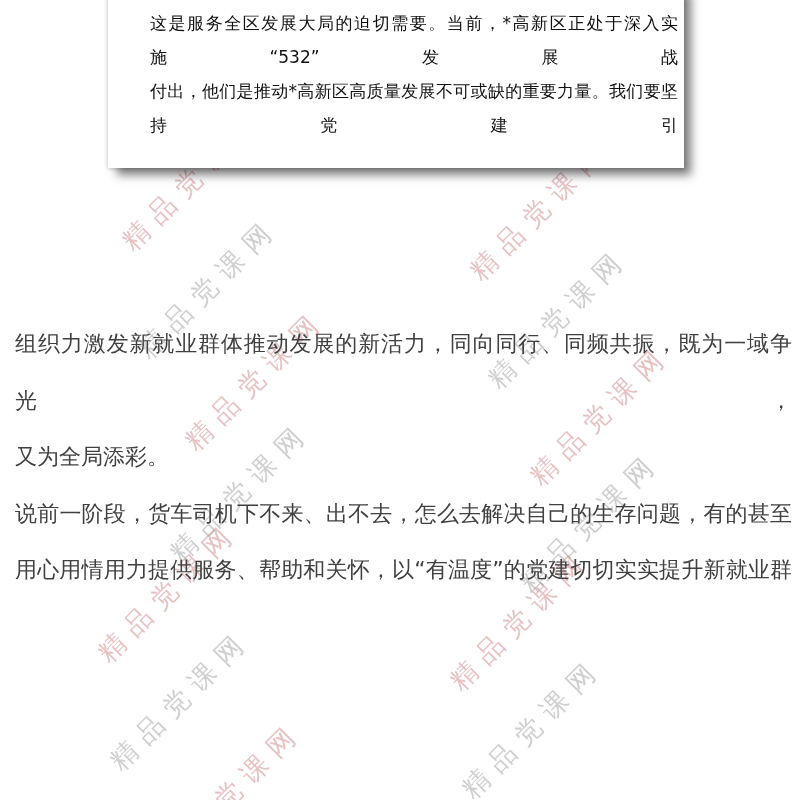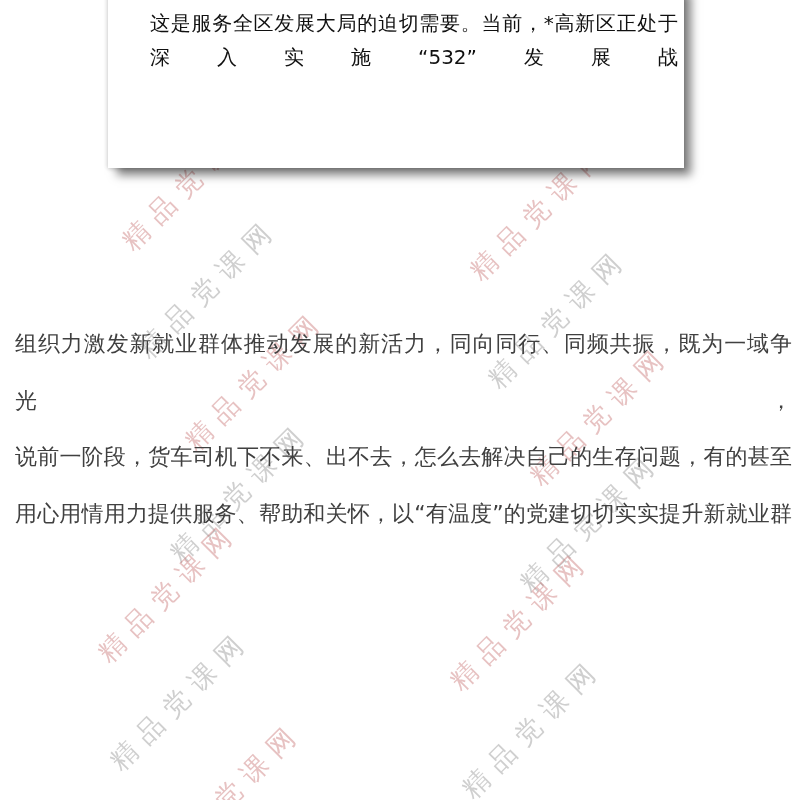--- a/index.html
+++ b/index.html
@@ -36,21 +36,21 @@
     box-sizing: border-box;
     padding: 22px 6px 0 42px;
     background: #ffffff;
     z-index: 3;
     overflow: hidden;
     box-shadow: 8px 8px 9px -1px rgba(0,0,0,0.50),
                 -1px 0 4px rgba(0,0,0,0.12),
                 0 2px 4px rgba(0,0,0,0.10);
   }
   .box-line {
-    font-size: 20px;
+    font-size: 17px;
     line-height: 34px;
     color: #101010;
     text-align: justify;
   }
   .jl { text-align-last: justify; }
 
   
   .body-text {
     position: absolute;
     left: 15px;
@@ -79,19 +79,21 @@
       <span class="watermark gray" style="left: 240px; top: 492px;">精品党课网</span>
       <span class="watermark gray" style="left: 590px; top: 522px;">精品党课网</span>
       <span class="watermark red" style="left: 168px; top: 592px;">精品党课网</span>
       <span class="watermark red" style="left: 520px; top: 620px;">精品党课网</span>
       <span class="watermark gray" style="left: 180px; top: 700px;">精品党课网</span>
       <span class="watermark gray" style="left: 532px; top: 728px;">精品党课网</span>
       <span class="watermark red" style="left: 232px; top: 792px;">精品党课网</span>
     </div>
   <div class="snippet-box" id="snippet-box">
       <div class="box-line jl">这是服务全区发展大局的迫切需要。当前，*高新区正处于深入实施“532”发展战</div>
+      <div class="box-line jl">付出，他们是推动*高新区高质量发展不可或缺的重要力量。我们要坚持党建引</div>
     </div>
   <div class="body-text" id="body-text">
       <div class="body-line jl">组织力激发新就业群体推动发展的新活力，同向同行、同频共振，既为一域争光，</div>
+      <div class="body-line">又为全局添彩。</div>
       <div class="body-line jl">说前一阶段，货车司机下不来、出不去，怎么去解决自己的生存问题，有的甚至</div>
       <div class="body-line jl">用心用情用力提供服务、帮助和关怀，以“有温度”的党建切切实实提升新就业群</div>
     </div>
 </div>
 
 </body></html>

